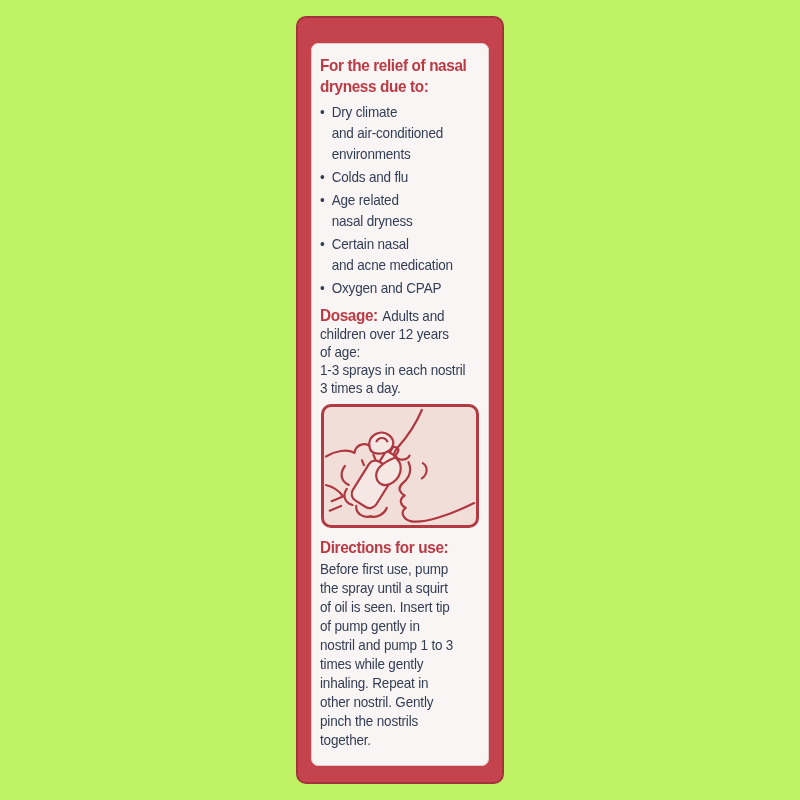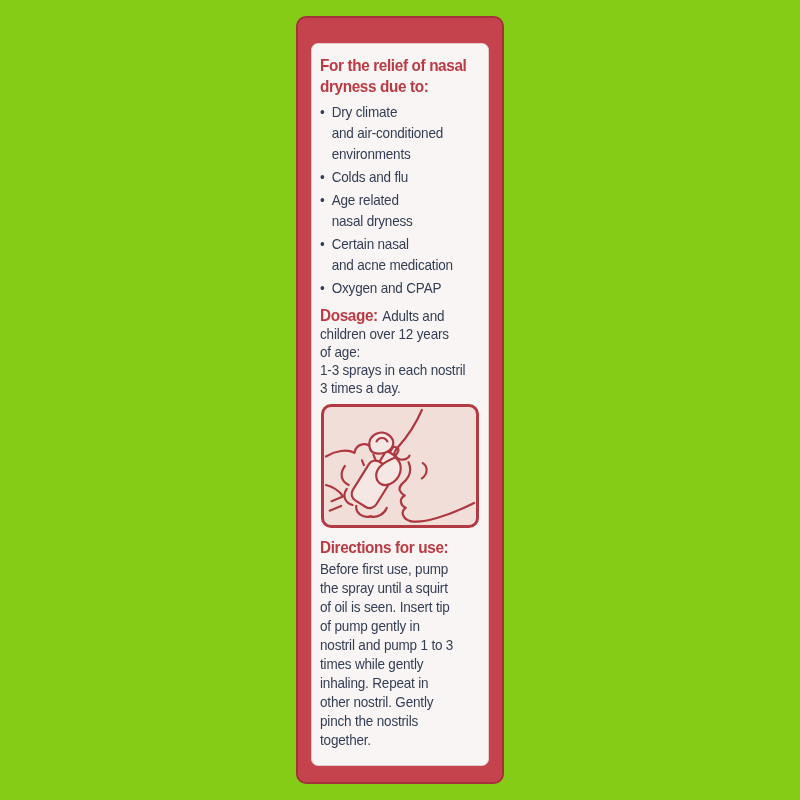--- a/index.html
+++ b/index.html
@@ -1,16 +1,16 @@
 <!DOCTYPE html>
 <html><head>
 <meta charset="utf-8">
 <style>
   html,body{margin:0;padding:0;background:#ffffff;}
-  .stage{position:relative;width:800px;height:800px;background:#84cc16;overflow:hidden;
+  .stage{position:relative;width:800px;height:800px;background:#bef264;overflow:hidden;
          font-family:"Liberation Sans","DejaVu Sans",sans-serif;}
   .carton{position:absolute;left:296px;top:16px;width:208px;height:768px;box-sizing:border-box;
           background:#C5434D;border:2px solid #A2333C;border-radius:10px;}
   .panel{position:absolute;left:13px;right:13px;top:25px;bottom:16px;box-sizing:border-box;
          background:#F8F5F4;border:1px solid #E3CBC9;border-radius:7px;
          padding:11px 4px 0 8px;color:#333E54;overflow:hidden;}
   .squeeze{transform:scaleX(0.9);transform-origin:left top;}
   h2{margin:0;color:#BC3A44;font-size:17px;line-height:21px;font-weight:700;letter-spacing:-0.4px;
      white-space:nowrap;}
   .line{display:block;white-space:nowrap;}

